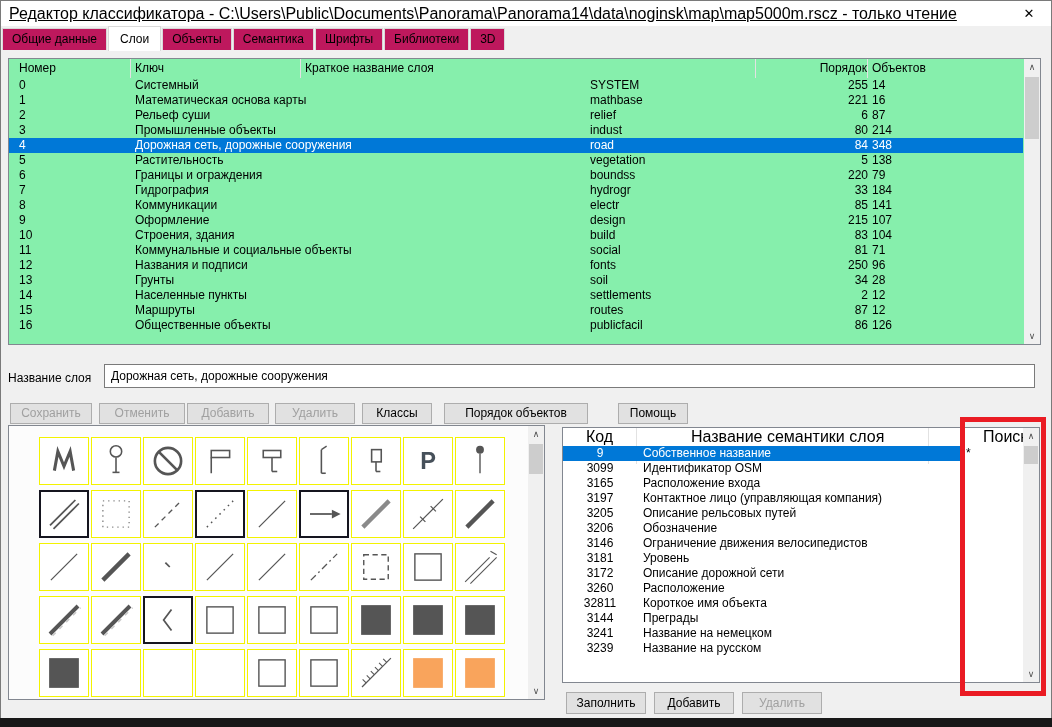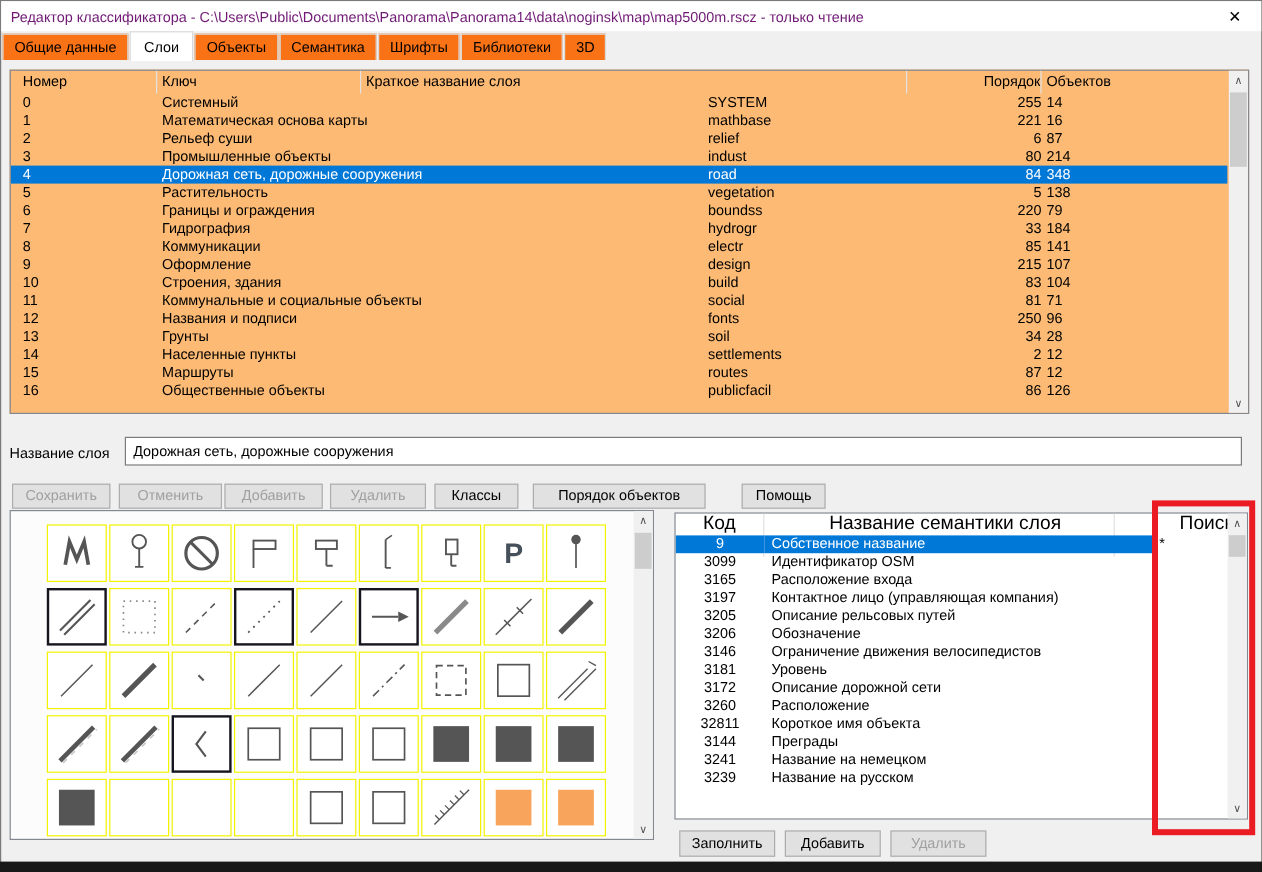--- a/index.html
+++ b/index.html
@@ -2,29 +2,29 @@
 <html><head>
 <meta charset="utf-8">
 <style>
   html,body{margin:0;padding:0;background:#ffffff;}
   body{font-family:"Liberation Sans",sans-serif;}
   .window{position:relative;width:1052px;height:727px;background:#f0f0f0;overflow:hidden;
           box-shadow:inset 0 0 0 1px #7a7a7a;}
   
   .titlebar{position:absolute;top:1px;left:1px;right:1px;height:25px;background:#fff;
             display:flex;align-items:center;padding:0 8px;box-sizing:border-box;}
-  .title{font-size:12px;color:#701a75;flex:1;white-space:nowrap;overflow:hidden;}
+  .title{font-size:16px;color:#000000;flex:1;white-space:nowrap;overflow:hidden;text-decoration:underline;}
   .close{width:28px;text-align:center;font-size:13px;color:#000;cursor:pointer;}
   
   .tabstrip{position:absolute;top:26px;left:2px;height:24px;display:flex;align-items:flex-end;z-index:2;}
-  .tab{font-size:12px;color:#000;background:#f97316;border:1px solid #d9d9d9;border-bottom:none;
+  .tab{font-size:12px;color:#000;background:#be185d;border:1px solid #d9d9d9;border-bottom:none;
        padding:3px 9px 4px 9px;margin-right:1px;white-space:nowrap;}
   .tab.active{background:#fff;padding:5px 11px 5px 11px;position:relative;top:1px;}
   
-  .ltable{position:absolute;left:8px;top:58px;width:1033px;height:287px;background:#fdba74;
+  .ltable{position:absolute;left:8px;top:58px;width:1033px;height:287px;background:#86efac;
           border:1px solid #828790;box-sizing:border-box;}
   .lt-header{display:flex;height:19px;line-height:19px;font-size:12px;color:#000;}
   .lt-header .c{border-right:1px solid #e2e2e2;box-sizing:border-box;white-space:nowrap;overflow:hidden;padding-left:4px;}
   .lt-header .c:last-child{border-right:none;}
   .lt-body{position:absolute;top:19px;left:0;right:17px;bottom:1px;overflow:hidden;}
   .lt-row{display:flex;height:15px;line-height:15px;font-size:12px;color:#000;}
   .lt-row .c{box-sizing:border-box;white-space:nowrap;overflow:hidden;padding-left:4px;}
   .c0{width:122px;padding-left:10px !important;}
   .c1{width:455px;}
   .c2{width:170px;}

